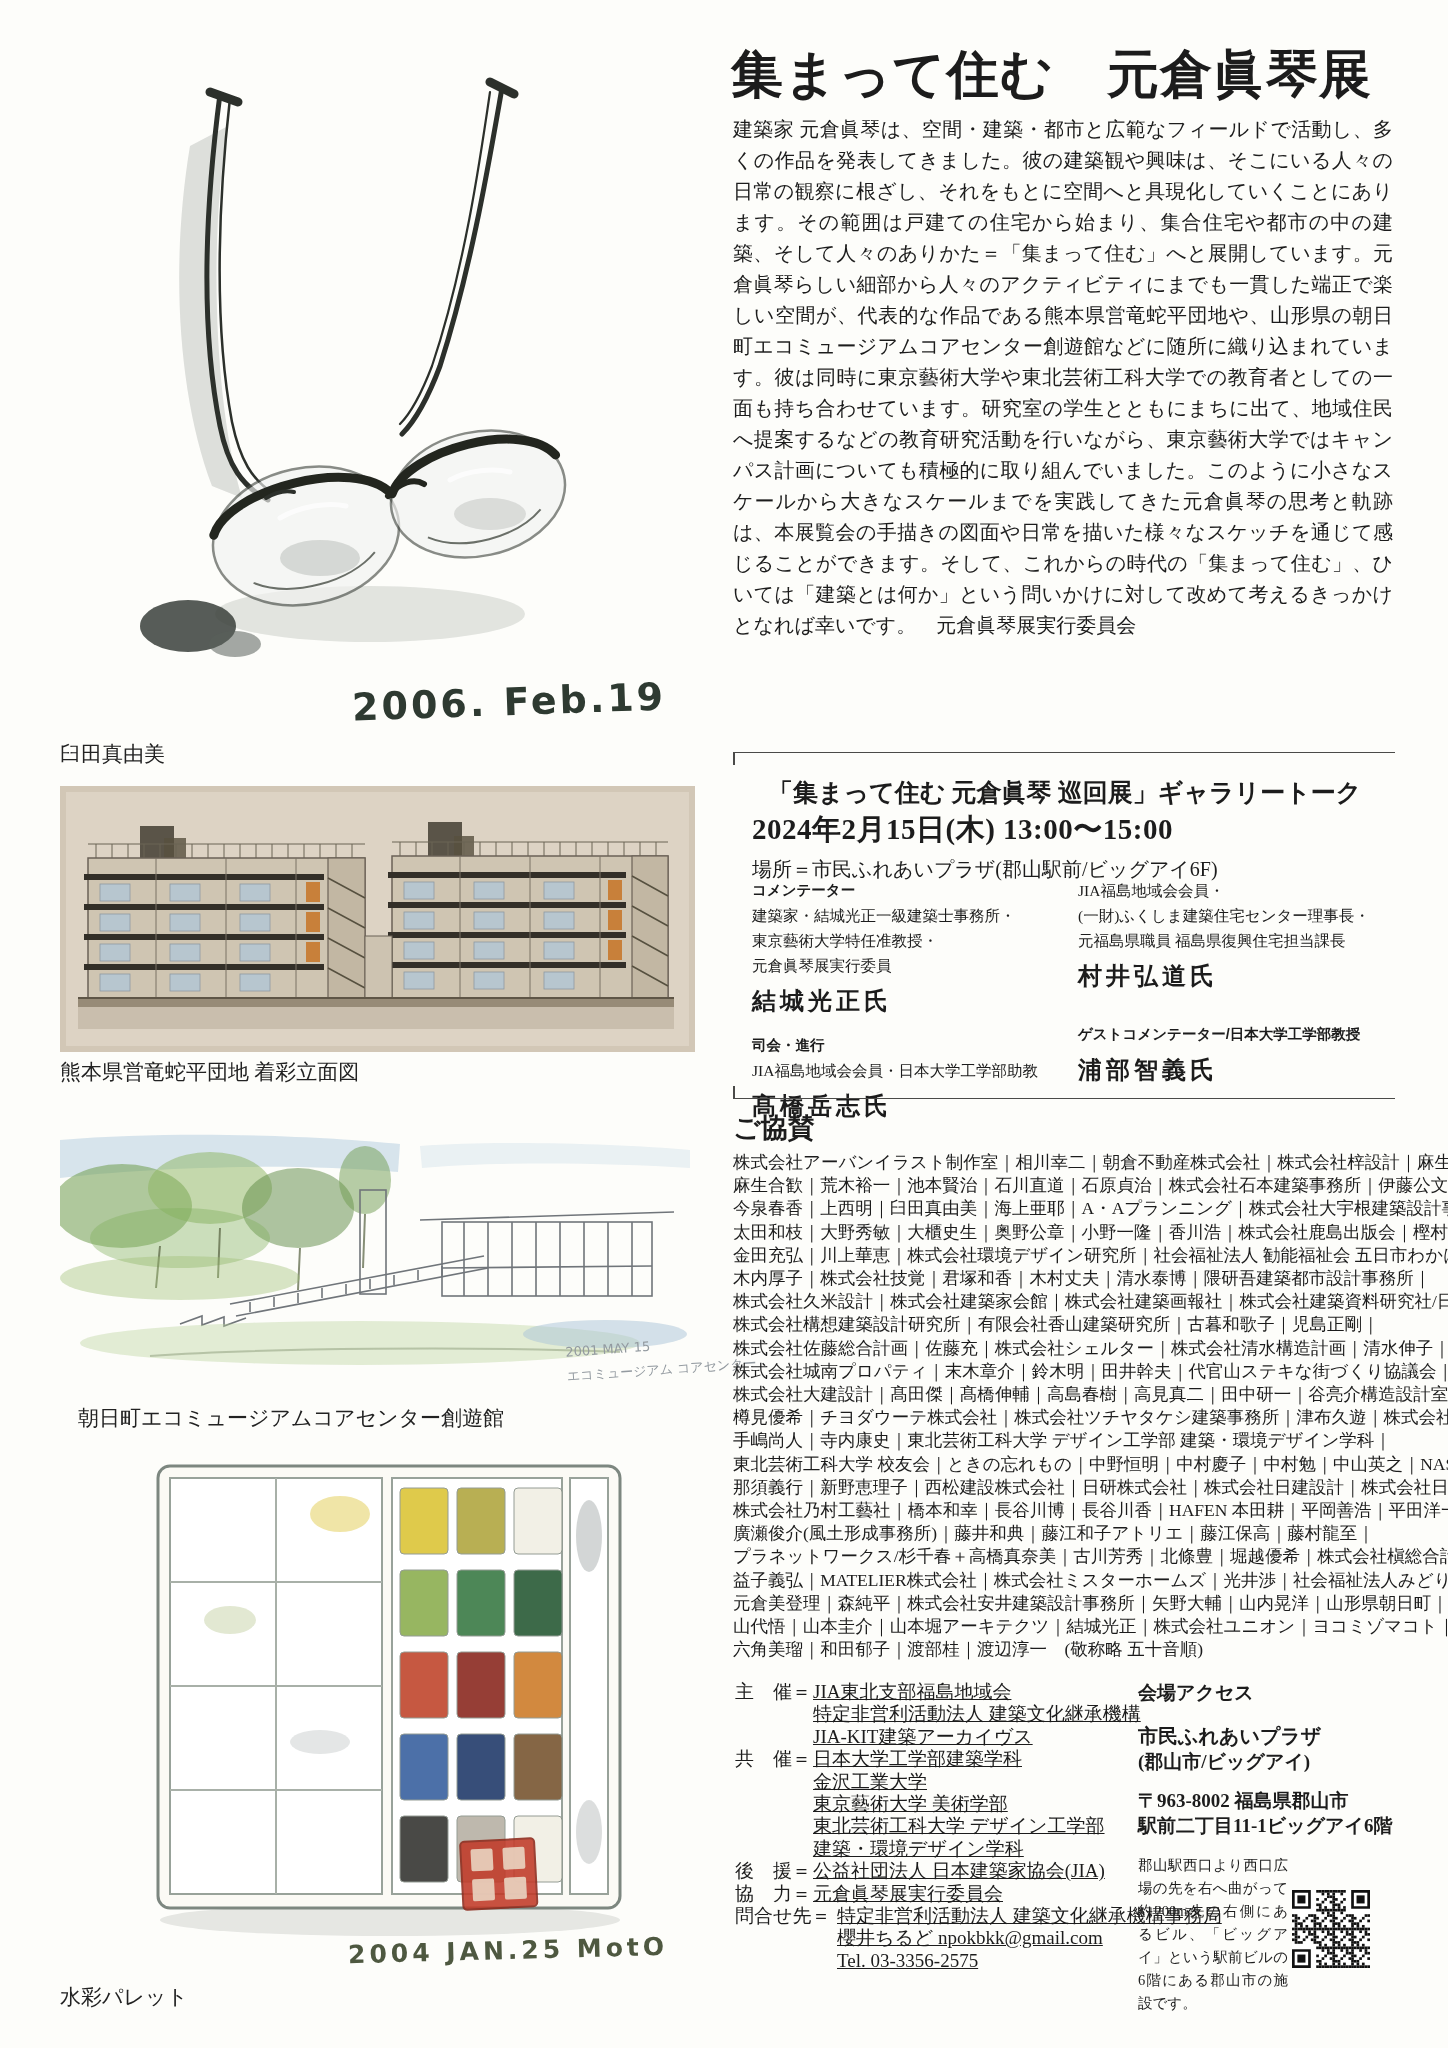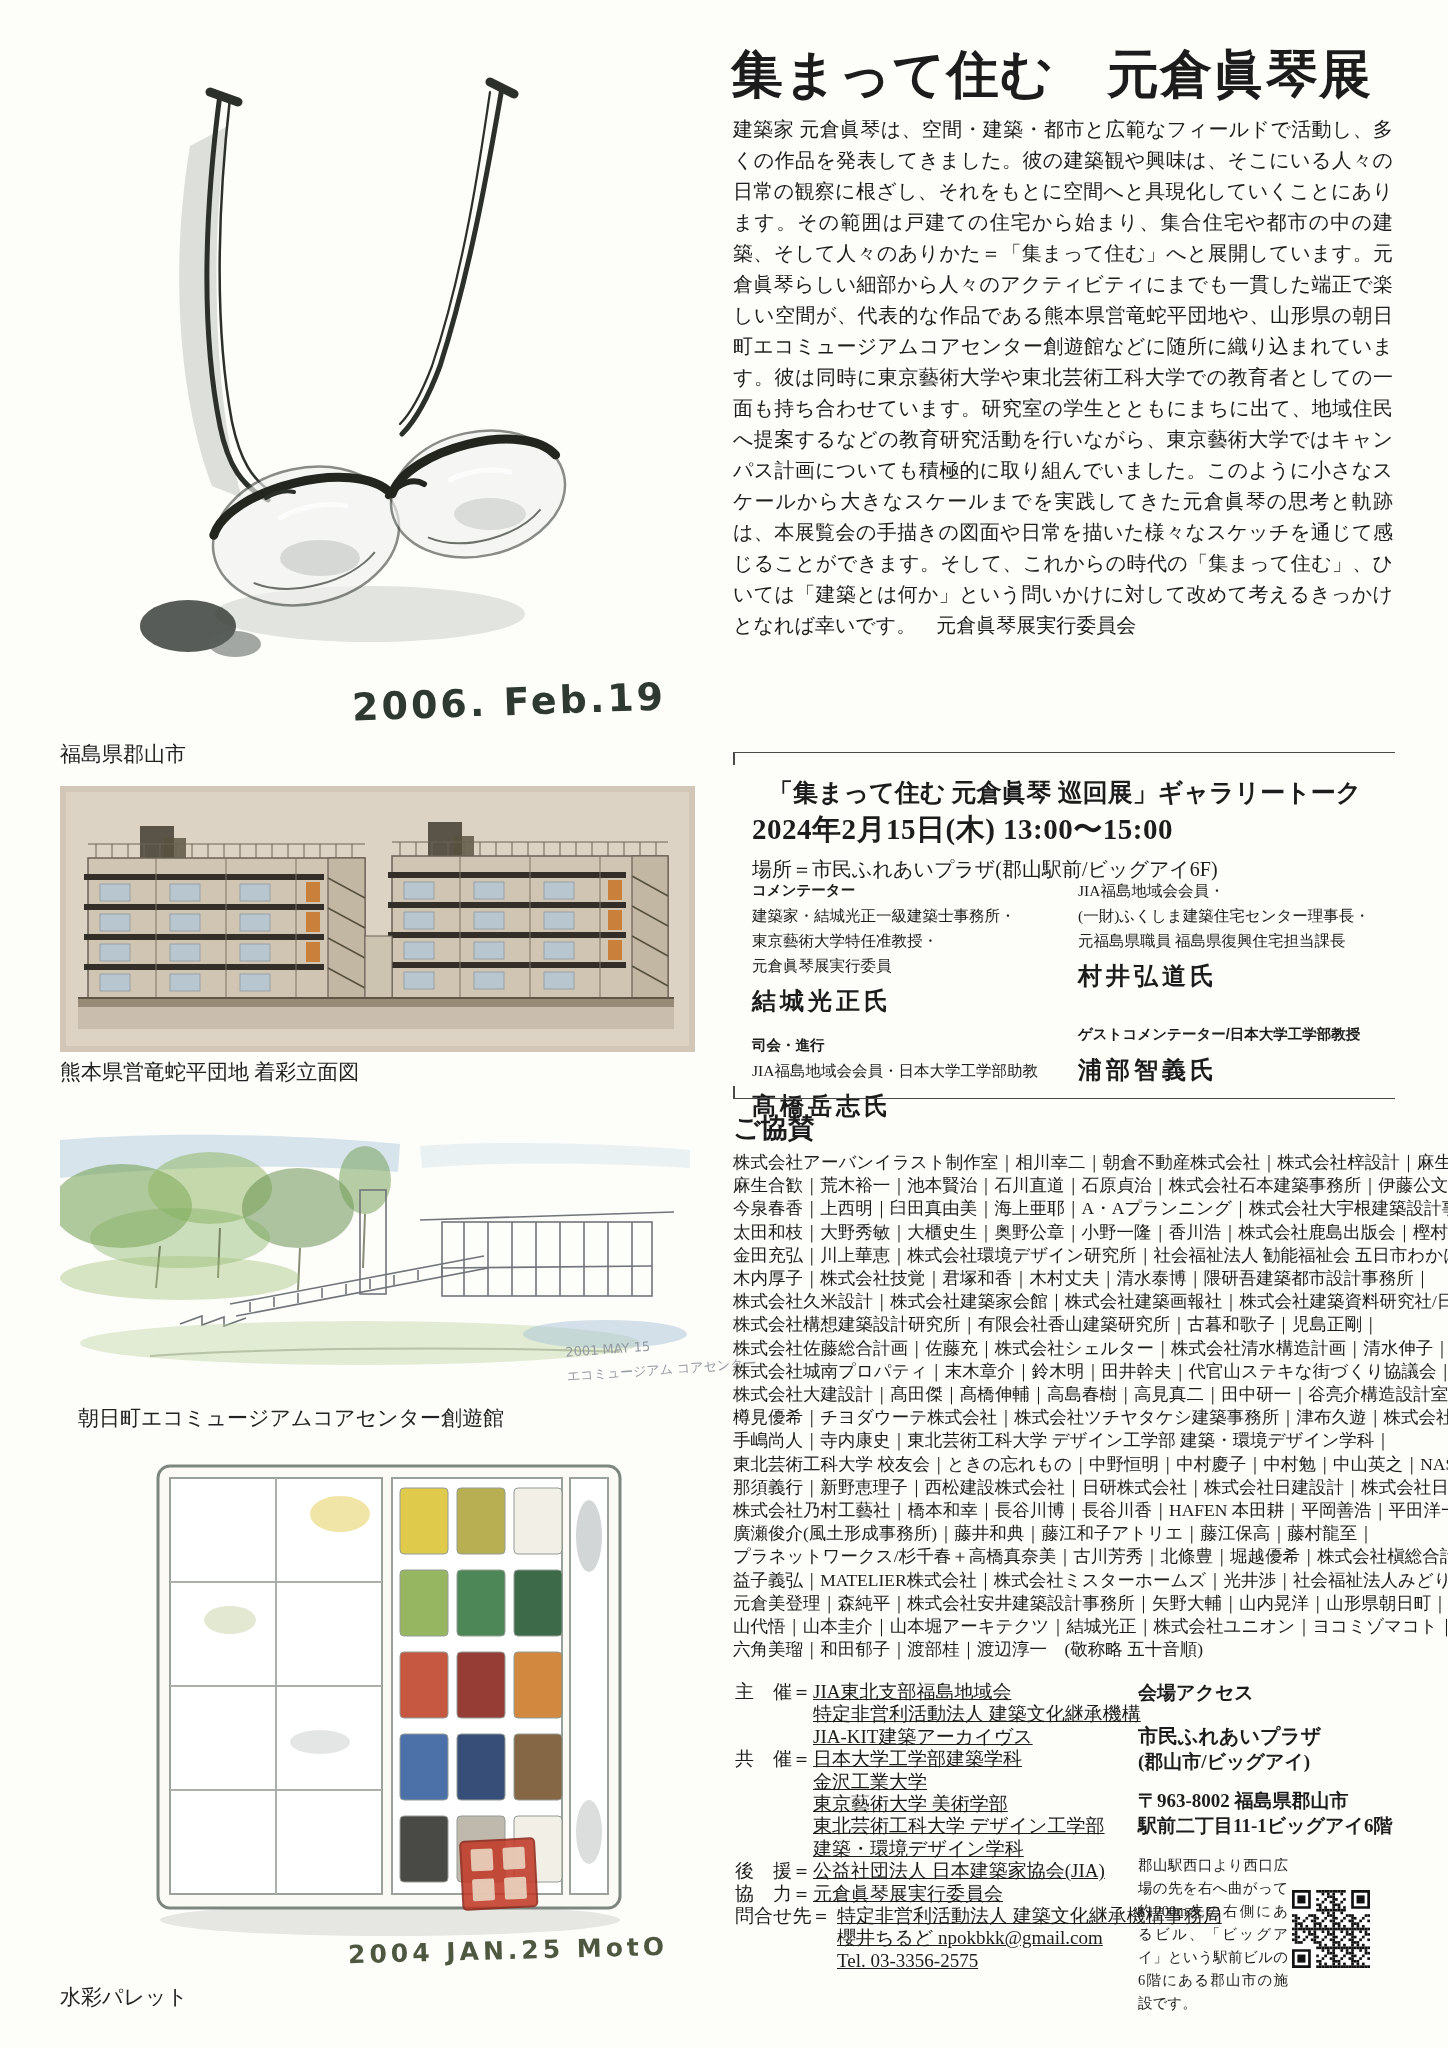--- a/index.html
+++ b/index.html
@@ -91,21 +91,21 @@
       </g>
       <path d="M318,430 C330,416 344,412 354,418" fill="none" stroke="#23261f" stroke-width="6" stroke-linecap="round"></path>
       <path d="M196,432 C206,426 216,424 224,426" fill="none" stroke="#2c302b" stroke-width="4" stroke-linecap="round"></path>
       <path d="M210,452 C230,440 258,436 276,440" fill="none" stroke="#ffffff" stroke-width="5" opacity="0.7" stroke-linecap="round"></path>
       <path d="M380,414 C398,404 424,402 440,406" fill="none" stroke="#ffffff" stroke-width="5" opacity="0.7" stroke-linecap="round"></path>
       <ellipse cx="250" cy="492" rx="40" ry="18" fill="#9aa09a" opacity="0.35"></ellipse>
       <ellipse cx="420" cy="448" rx="36" ry="16" fill="#9aa09a" opacity="0.3"></ellipse>
     </svg>
   </div>
   <div class="abs hand hand-glasses">2006. Feb.19</div>
-  <div class="abs caption" style="top:740px;">福島県郡山市</div>
+  <div class="abs caption" style="top:740px;">臼田真由美</div>
 
   <div class="abs" style="left:60px;top:786px;width:635px;height:266px;">
     <svg width="635" height="266" viewBox="0 0 635 266">
       <rect x="0" y="0" width="635" height="266" fill="#d2c7b6"></rect>
       <rect x="6" y="6" width="623" height="254" fill="#ddd3c4"></rect>
       <rect x="80" y="40" width="34" height="32" fill="#433d33" opacity="0.85"></rect>
       <rect x="104" y="52" width="22" height="20" fill="#57503f" opacity="0.8"></rect>
       <rect x="368" y="36" width="34" height="36" fill="#433d33" opacity="0.85"></rect>
       <rect x="394" y="50" width="20" height="22" fill="#57503f" opacity="0.8"></rect>
       <g stroke="#6a6454" stroke-width="1">

